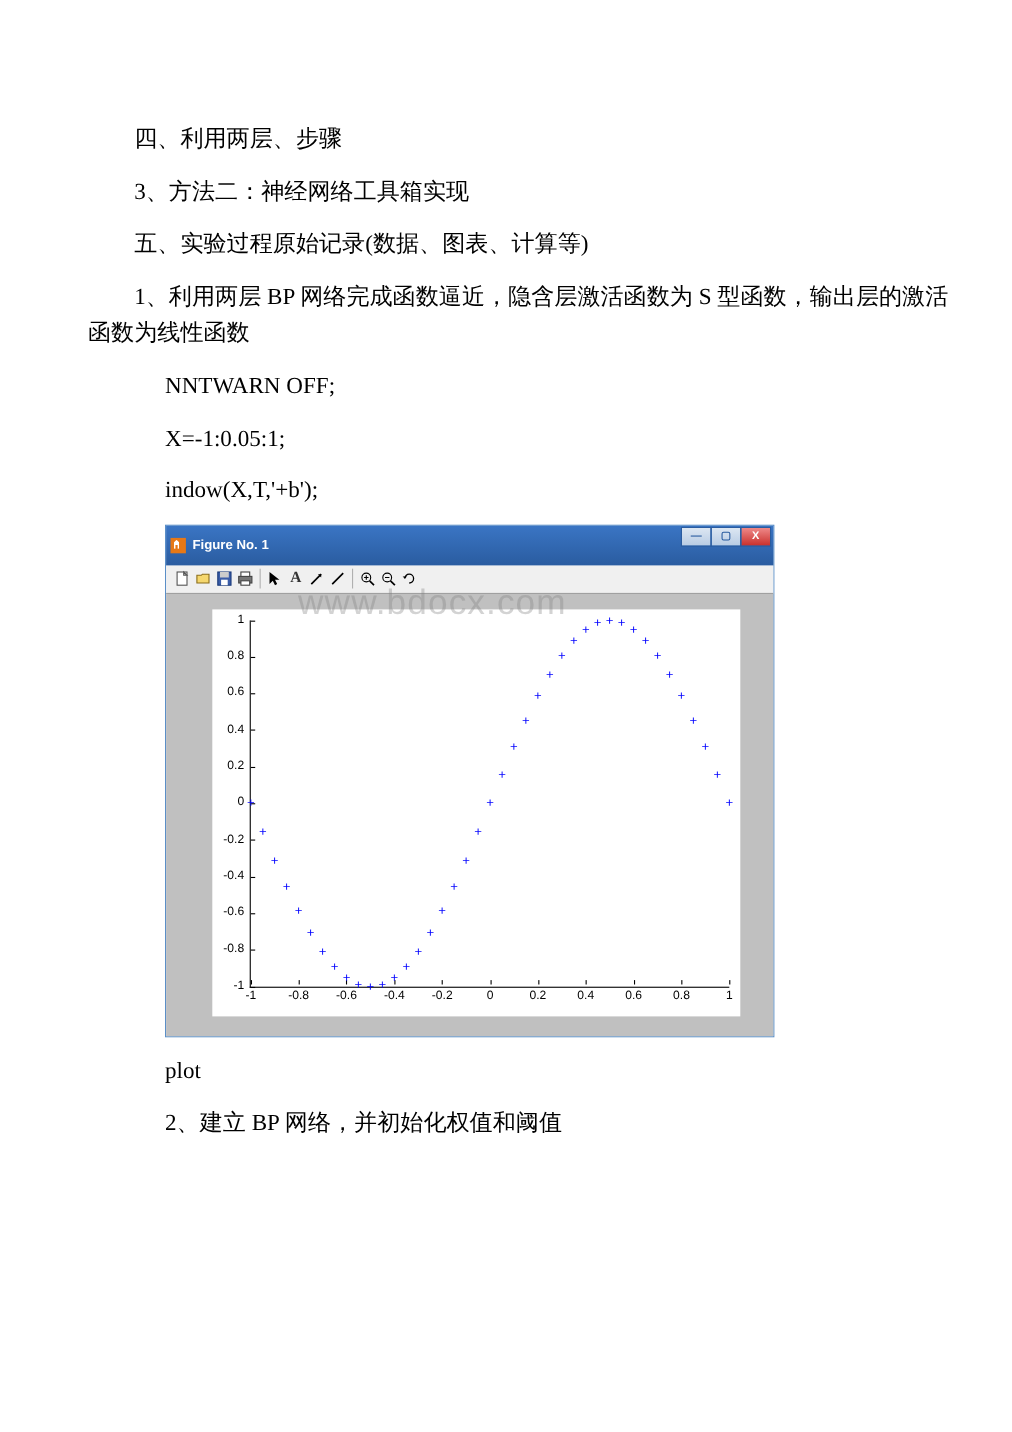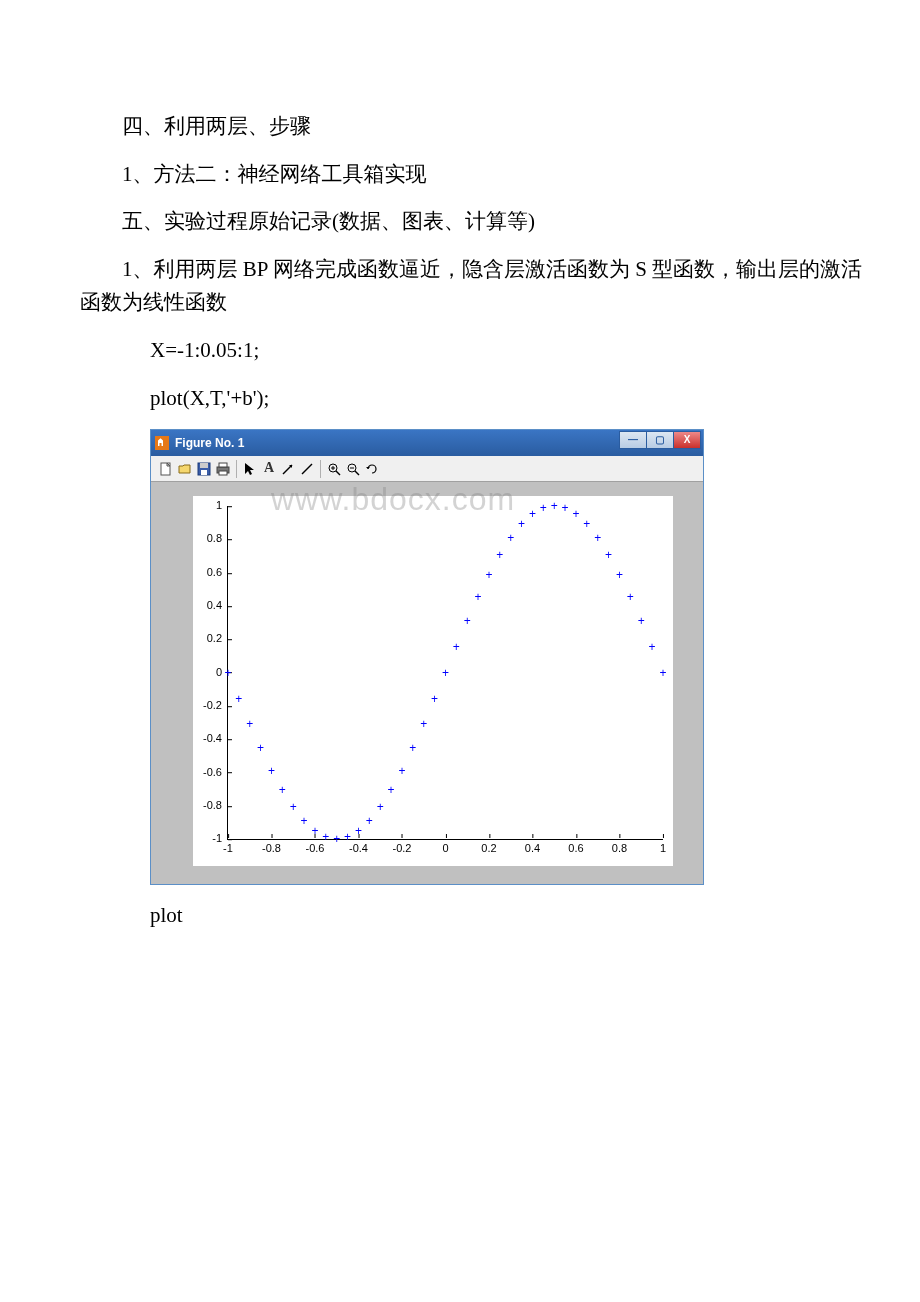--- a/index.html
+++ b/index.html
@@ -39,21 +39,21 @@
   }
   .title-bar {
     background: linear-gradient(to bottom, #3a75c4, #2a5ca0);
     color: #fff;
     font-family: Tahoma, sans-serif;
     font-size: 12px;
     font-weight: bold;
     display: flex;
     align-items: center;
     padding: 2px 4px;
-    height: 26px;
+    height: 36px;
     position: relative;
   }
   .title-icon {
     width: 14px; height: 14px;
     background: #e67817;
     margin-right: 6px;
     position: relative;
     display: inline-block;
   }
   .title-icon::after {
@@ -181,25 +181,26 @@
     font-size: 12px;
     transform: translate(-50%, -50%);
     line-height: 1;
   }
 </style>
 </head>
 <body>
 
 <div class="page">
   <p class="para">四、利用两层、步骤</p>
-  <p class="para">1、方法二：神经网络工具箱实现</p>
+  <p class="para">3、方法二：神经网络工具箱实现</p>
   <p class="para">五、实验过程原始记录(数据、图表、计算等)</p>
   <p class="para-hanging" style="text-indent:2em;">1、利用两层 BP 网络完成函数逼近，隐含层激活函数为 S 型函数，输出层的激活函数为线性函数</p>
+  <p class="para-noindent roman">NNTWARN OFF;</p>
   <p class="para-noindent roman">X=-1:0.05:1;</p>
-  <p class="para-noindent roman">plot(X,T,'+b');</p>
+  <p class="para-noindent roman">indow(X,T,'+b');</p>
 
   <div class="figure-container" style="position:relative;">
     <div style="position:absolute; left:120px; top:18px; font-family:Arial,sans-serif; font-size:32px; color:rgba(128,128,128,0.35); letter-spacing:1px; pointer-events:none; z-index:5;margin-top:26px;">www.bdocx.com</div>
     <div class="title-bar">
       <span class="title-icon"></span>
       <span>Figure No. 1</span>
       <div class="win-buttons">
         <div class="win-btn">—</div>
         <div class="win-btn">▢</div>
         <div class="win-btn close">X</div>
@@ -337,13 +338,14 @@
             <div class="marker" style="left: 402.375px; top: 90.909px; color: rgb(0, 0, 255);">+</div>
             <div class="marker" style="left: 413.25px; top: 115.052px; color: rgb(0, 0, 255);">+</div>
             <div class="marker" style="left: 424.125px; top: 140.459px; color: rgb(0, 0, 255);">+</div>
             <div class="marker" style="left: 435px; top: 166.5px; color: rgb(0, 0, 255);">+</div>
           </div>
       </div>
     </div>
   </div>
 
   <p class="para-noindent roman">plot</p>
+  <p class="para-noindent">2、建立 BP 网络，并初始化权值和阈值</p>
 </div>
 
 </body></html>

